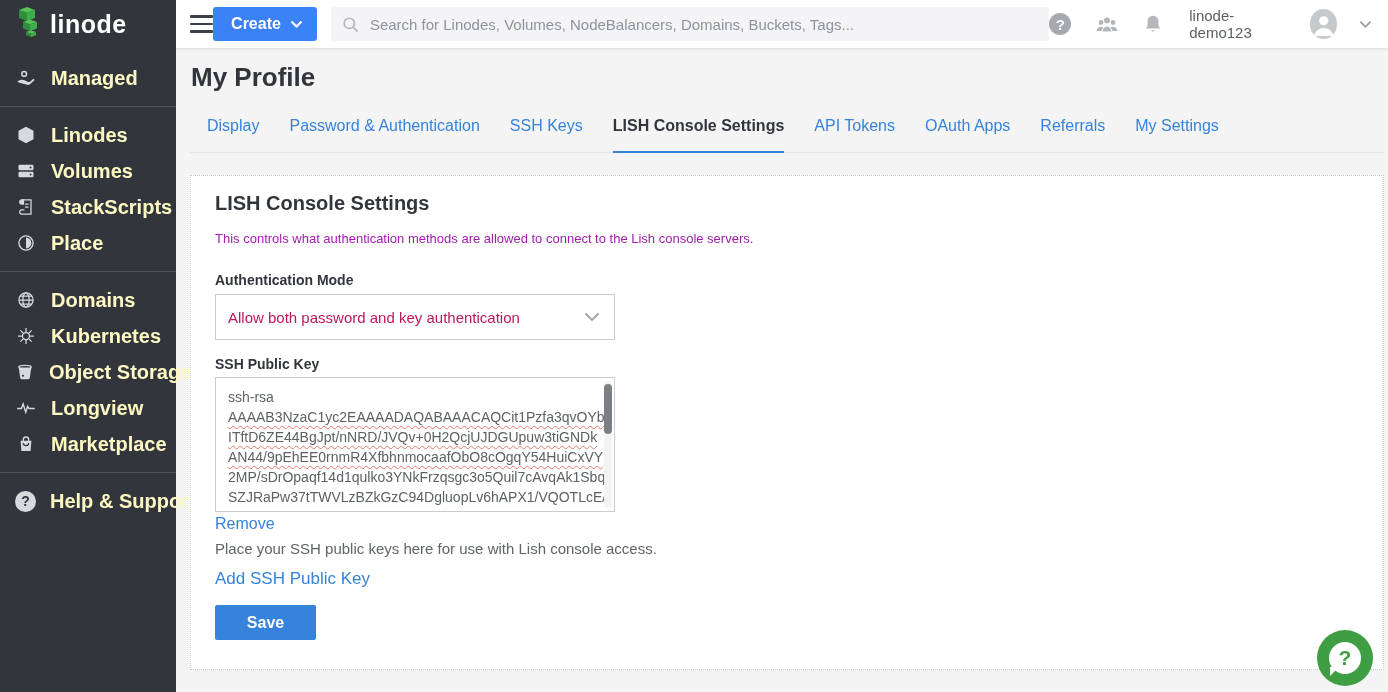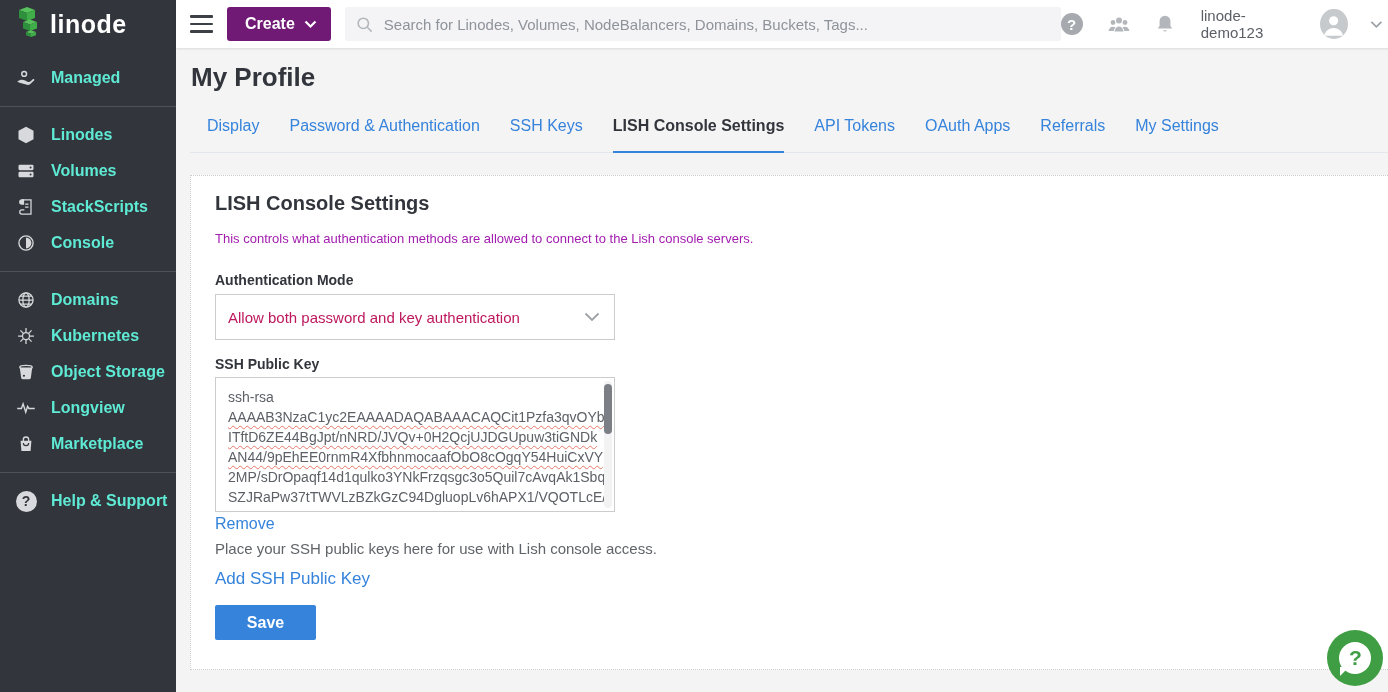--- a/index.html
+++ b/index.html
@@ -11,35 +11,35 @@
   .sidebar { width:176px; min-width:176px; background:#32363C; height:100%;
     display:flex; flex-direction:column; }
   .logo-area { height:48px; display:flex; align-items:center; padding-left:14px;
     background:#32363C; }
   .logo-text { color:#fff; font-size:25px; font-weight:700; letter-spacing:.5px; margin-left:8px; }
   .nav { padding-top:12px; }
   .nav-item { height:36px; display:flex; align-items:center; padding-left:15px;
     cursor:pointer; }
   .nav-icon { width:22px; height:22px; display:flex; align-items:center; justify-content:center; }
   .nav-icon svg { display:block; }
-  .nav-label { color:#5eead4; font-size:16px; font-weight:600; margin-left:14px; white-space:nowrap; }
+  .nav-label { color:#fef9c3; font-size:20px; font-weight:600; margin-left:14px; white-space:nowrap; }
   .nav-divider { height:1px; background:rgba(255,255,255,.14); margin:10px 0; }
 
   .circle-glyph { border-radius:50%; display:flex; align-items:center; justify-content:center;
     font-weight:700; }
   .glyph-q::before { content:"?"; }
 
   
   .main { flex:1; display:flex; flex-direction:column; position:relative; }
   .topbar { height:48px; min-height:48px; background:#fff; display:flex; align-items:center;
     padding:0 16px 0 14px; box-shadow:0 1px 2px rgba(50,54,60,.12); position:relative; z-index:2; }
   .hamburger { width:24px; height:18px; display:flex; flex-direction:column;
     justify-content:space-between; cursor:pointer; }
   .hamburger span { height:2.6px; background:#3c4046; border-radius:1px; }
-  .create-btn { margin-left:14px; height:34px; background:#701a75; color:#fff; border:none;
+  .create-btn { height:34px; background:#3b82f6; color:#fff; border:none;
     border-radius:3px; font-size:16px; font-weight:600; padding:0 14px 0 18px; display:flex;
     align-items:center; gap:9px; cursor:pointer; font-family:inherit; }
   .search-wrap { margin-left:14px; width:746px; height:34px; background:#f4f4f6;
     border-radius:3px; display:flex; align-items:center; padding:0 10px; }
   .search-wrap input { flex:1; border:none; background:transparent; outline:none;
     font-size:15px; color:#3c4046; margin-left:10px; font-family:inherit; }
   .search-wrap input::placeholder { color:#8e939a; }
   .topbar-right { margin-left:auto; display:flex; align-items:center; gap:22px; }
   .tb-icon { cursor:pointer; display:flex; align-items:center; }
   .help-circle { width:22px; height:22px; background:#a6aaaf; color:#fff; font-size:15px; }
@@ -153,21 +153,21 @@
         </span>
         <span class="nav-label">StackScripts</span>
       </div>
       <div class="nav-item">
         <span class="nav-icon">
           <svg width="20" height="20" viewBox="0 0 24 24" fill="none" stroke="#d7d9dc" stroke-width="1.6">
             <circle cx="12" cy="12" r="8.5"></circle>
             <path d="M12 5.5a6.5 6.5 0 0 1 0 13z" fill="#d7d9dc" stroke="none"></path>
           </svg>
         </span>
-        <span class="nav-label">Console</span>
+        <span class="nav-label">Place</span>
       </div>
 
       <div class="nav-divider"></div>
 
       <div class="nav-item">
         <span class="nav-icon">
           <svg width="20" height="20" viewBox="0 0 24 24" fill="none" stroke="#d7d9dc" stroke-width="1.5">
             <circle cx="12" cy="12" r="8.5"></circle>
               <ellipse cx="12" cy="12" rx="3.8" ry="8.5"></ellipse>
               <path d="M3.5 12h17M5 7.2h14M5 16.8h14"></path>

